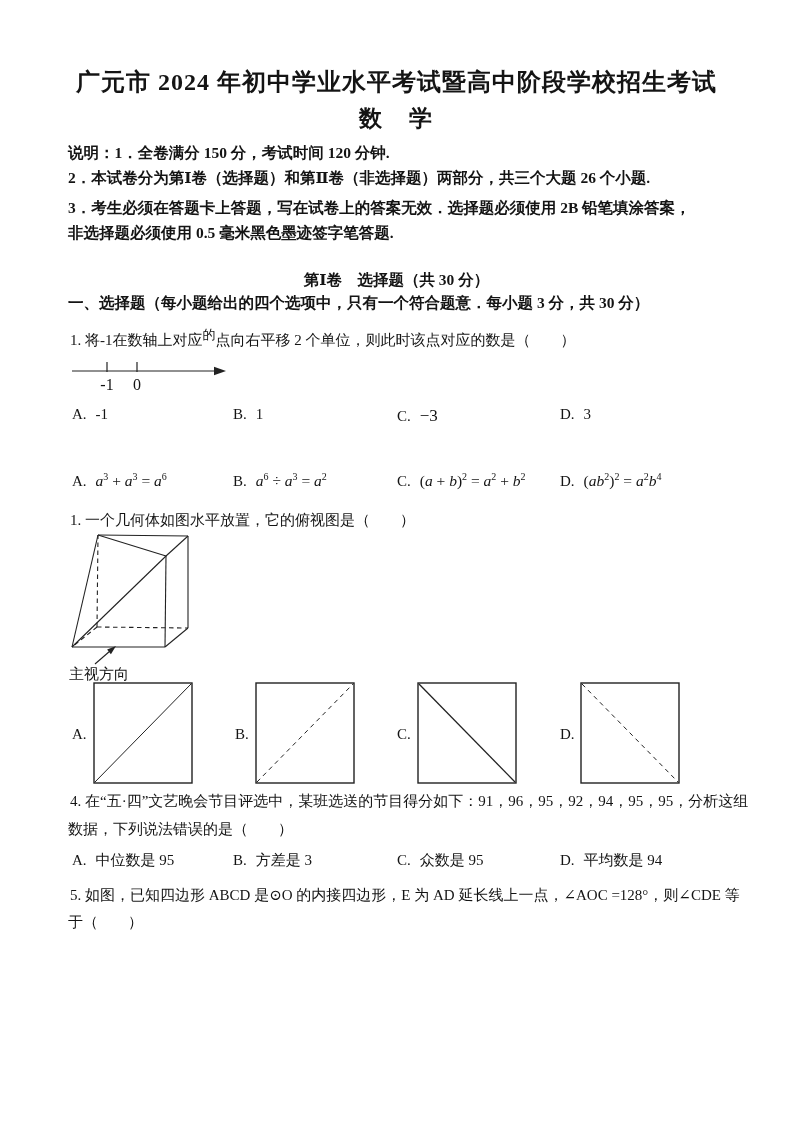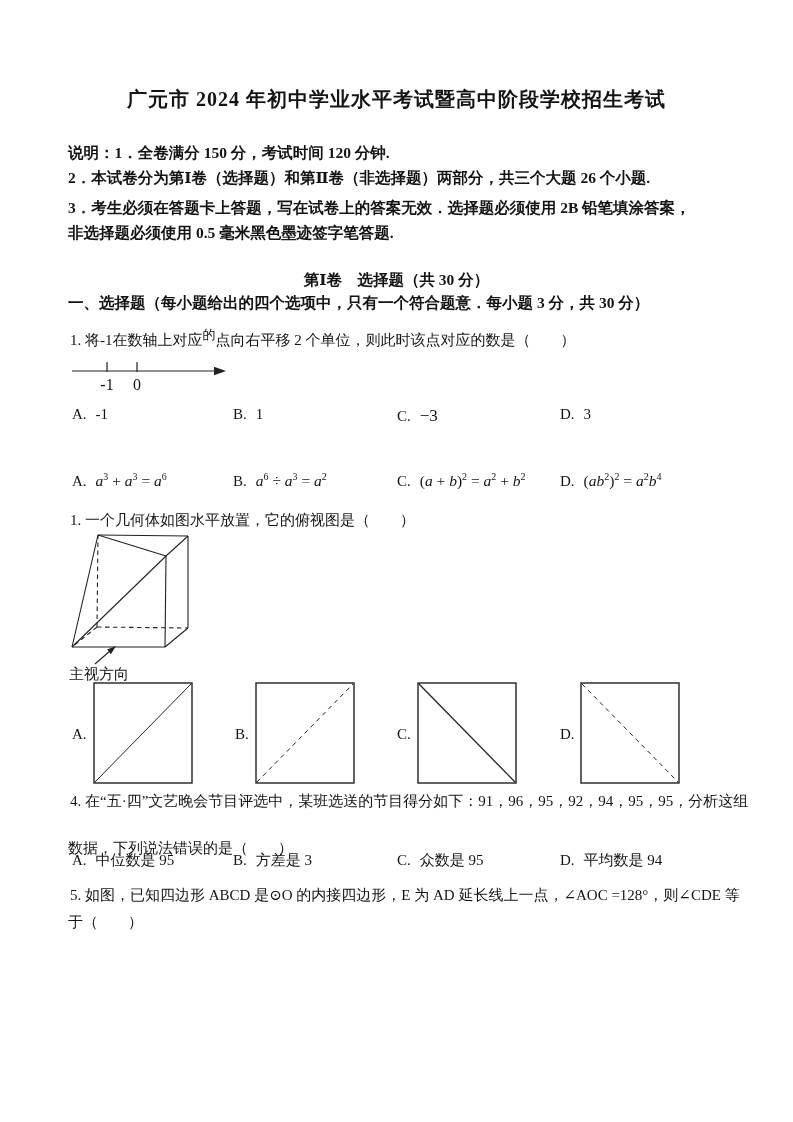--- a/index.html
+++ b/index.html
@@ -5,21 +5,21 @@
   html,body { margin:0; padding:0; background:#e8e8e8; }
   .page {
     position:relative; width:793px; height:1122px; margin:0 auto;
     background:#ffffff; overflow:hidden;
     font-family:"Liberation Serif","DejaVu Serif",serif;
     color:#141414;
   }
   .abs { position:absolute; white-space:nowrap; }
   .b { font-weight:bold; }
   .ctr { left:0; width:793px; text-align:center; }
-  .title { font-size:20px; letter-spacing:1px;margin-top:20px; }
+  .title { font-size:24px; letter-spacing:1px; }
   .subject { font-size:23px; letter-spacing:2px; }
   .note { font-size:15.5px; }
   .stem { font-size:15px; }
   .row { position:absolute; left:0; width:793px; height:26px; }
   .col1 { position:absolute; left:72px; }
   .col2 { position:absolute; left:233px; }
   .col3 { position:absolute; left:397px; }
   .col4 { position:absolute; left:560px; }
   .opt { font-size:15px; }
   .opt .lab { margin-right:9px; }
@@ -32,20 +32,21 @@
   .footer { font-family:"Liberation Sans","DejaVu Sans",sans-serif;
             font-size:15px; color:#8f8f8f; letter-spacing:0.5px; }
   svg { display:block; }
 </style>
 </head>
 <body>
 
 <div class="page">
 
   <div class="abs ctr b title" style="top:66px;">广元市 2024 年初中学业水平考试暨高中阶段学校招生考试</div>
+  <div class="abs ctr b subject" style="top:103px;">数　学</div>
 
   <div class="abs b note" style="top:143px; left:68px;">说明：1．全卷满分 150 分，考试时间 120 分钟.</div>
   <div class="abs b note" style="top:168px; left:68px;">2．本试卷分为第Ⅰ卷（选择题）和第Ⅱ卷（非选择题）两部分，共三个大题 26 个小题.</div>
   <div class="abs b note" style="top:198px; left:68px;">3．考生必须在答题卡上答题，写在试卷上的答案无效．选择题必须使用 2B 铅笔填涂答案，</div>
   <div class="abs b note" style="top:223px; left:68px;">非选择题必须使用 0.5 毫米黑色墨迹签字笔答题.</div>
 
   <div class="abs ctr b note" style="top:270px;">第Ⅰ卷　选择题（共 30 分）</div>
   <div class="abs b note" style="top:293px; left:68px;">一、选择题（每小题给出的四个选项中，只有一个符合题意．每小题 3 分，共 30 分）</div>
 
   <div class="abs stem" style="top:331px; left:70px;"><span>1. 将-1在数轴上对应</span><span class="raised">的</span><span>点向右平移 2 个单位，则此时该点对应的数是（　　）</span></div>
@@ -117,21 +118,21 @@
       <rect x="1" y="1" width="98" height="100" fill="#fff" stroke="#222" stroke-width="1.4"></rect>
       <line x1="2" y1="2" x2="98" y2="100" stroke="#222" stroke-width="1.3"></line>
     </svg>
     <svg class="abs" style="left:580px; top:0;" width="100" height="102" viewBox="0 0 100 102">
       <rect x="1" y="1" width="98" height="100" fill="#fff" stroke="#222" stroke-width="1.4"></rect>
       <line x1="2" y1="2" x2="98" y2="100" stroke="#222" stroke-width="1" stroke-dasharray="4.5 4"></line>
     </svg>
   </div>
 
   <div class="abs stem" style="top:792px; left:70px;">4. 在“五·四”文艺晚会节目评选中，某班选送的节目得分如下：91，96，95，92，94，95，95，分析这组</div>
-  <div class="abs stem" style="top:820px; left:68px;margin-top:19px;">数据，下列说法错误的是（　　）</div>
+  <div class="abs stem" style="top:820px; left:68px;">数据，下列说法错误的是（　　）</div>
 
   <div class="row" style="top:851px;">
     <span class="col1 opt"><span class="lab">A.</span><span>中位数是 95</span></span>
     <span class="col2 opt"><span class="lab">B.</span><span>方差是 3</span></span>
     <span class="col3 opt"><span class="lab">C.</span><span>众数是 95</span></span>
     <span class="col4 opt"><span class="lab">D.</span><span>平均数是 94</span></span>
   </div>
 
   <div class="abs stem" style="top:886px; left:70px;">5. 如图，已知四边形 ABCD 是⊙O 的内接四边形，E 为 AD 延长线上一点，∠AOC =128°，则∠CDE 等</div>
   <div class="abs stem" style="top:913px; left:68px;">于（　　）</div>

